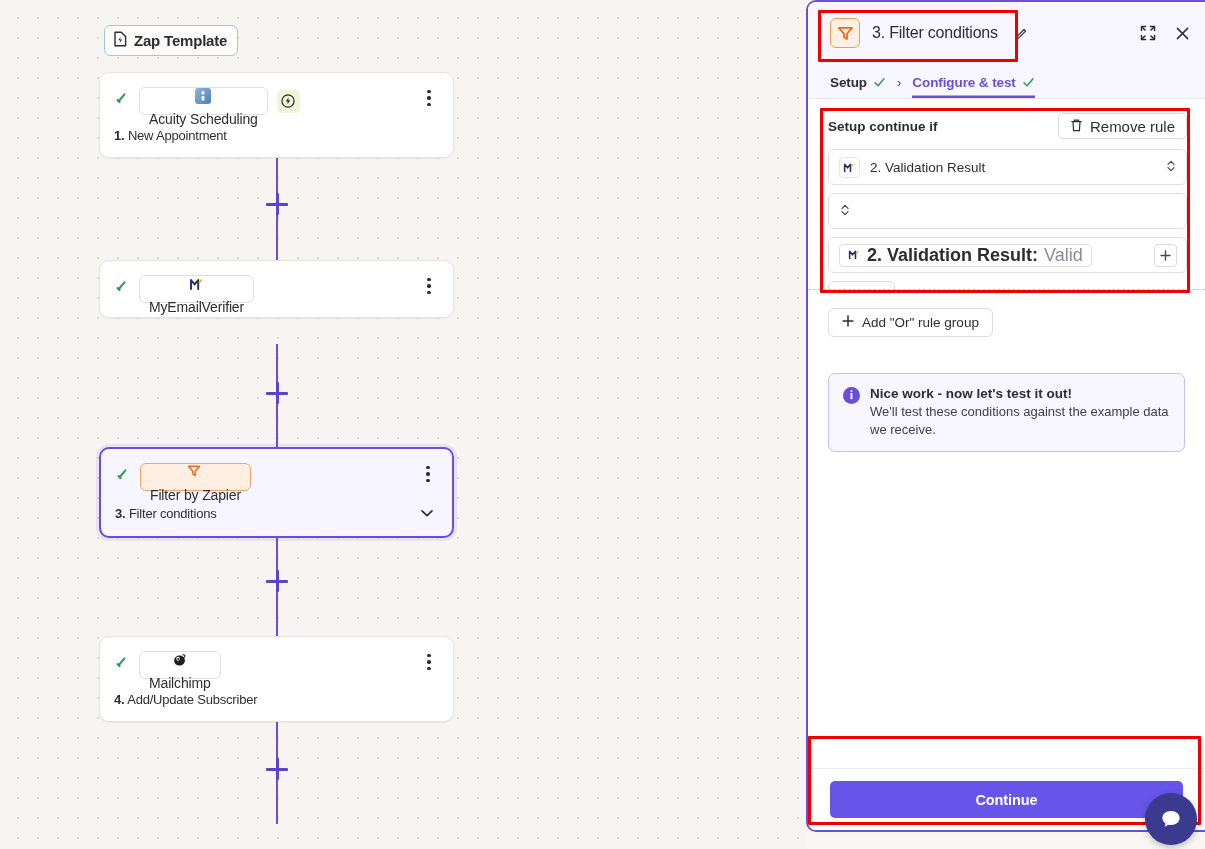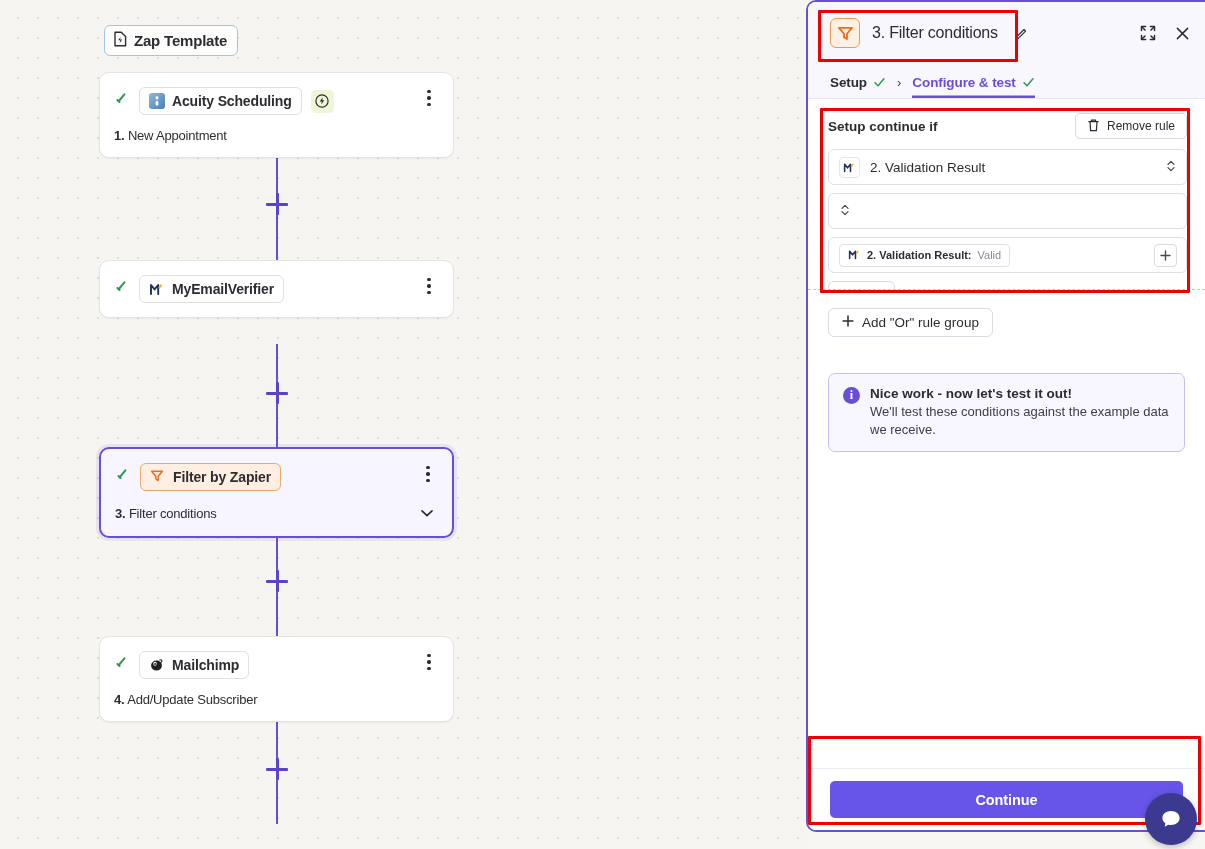--- a/index.html
+++ b/index.html
@@ -75,21 +75,21 @@
   }
   .check-mark::after {
     content: ""; position: absolute; left: 4px; top: 8px;
     width: 11px; height: 2px; background: #2d9a52;
     transform: rotate(-50deg); transform-origin: left center; border-radius: 1px;
   }
   .app-chip {
     display: inline-flex; align-items: center; gap: 7px;
     height: 28px; padding: 0 9px;
     background: #fff; border: 1px solid #e2e0dc; border-radius: 6px;
-    font-size: 14px; font-weight: bold; color: #2e2c31; letter-spacing: -.15px;
+    font-size: 14px; font-weight: normal; color: #2e2c31; letter-spacing: -.15px; flex-direction: column;
   }
   .app-chip.filter-chip {
     background: #ffefe2; border: 1px solid #f0a868; color: #2e2c31;
   }
   .instant-badge {
     width: 23px; height: 23px; border-radius: 5px;
     background: #eef6d7; display: flex; align-items: center; justify-content: center;
   }
   .kebab {
     position: absolute; right: 0; top: 2px;
@@ -163,38 +163,38 @@
   }
   .rules-head {
     display: flex; align-items: center; justify-content: space-between;
     margin-bottom: 10px;
   }
   .only-continue { font-size: 13.5px; font-weight: bold; color: #2e2c31; }
   .remove-rule {
     display: inline-flex; align-items: center; gap: 7px;
     height: 26px; padding: 0 11px;
     border: 1px solid #dcdae2; border-radius: 5px; background: #fff;
-    font-size: 12px; color: #2e2c31; cursor: pointer;
+    font-size: 15px; color: #2e2c31; cursor: pointer;
   }
   .field {
     height: 36px; border: 1px solid #e0dee6; border-radius: 6px;
     background: #fff; display: flex; align-items: center;
     padding: 0 9px 0 10px; margin-bottom: 8px;
     font-size: 13.5px; color: #2e2c31; cursor: pointer;
   }
   .field .fv { flex: 1; display: flex; align-items: center; gap: 10px; }
   .field-icon-box {
     width: 21px; height: 21px; border: 1px solid #e6e4ec; border-radius: 4px;
     background: #fff; display: flex; align-items: center; justify-content: center; flex: none;
   }
   .token {
     display: inline-flex; align-items: center; gap: 6px;
     height: 23px; padding: 0 8px;
     background: #fff; border: 1px solid #e0dee6; border-radius: 4px;
-    font-size: 11px; color: #2e2c31;
+    font-size: 18px; color: #2e2c31;
   }
   .token b { font-weight: bold; }
   .token .tval { color: #8d8a97; }
   .plus-box {
     width: 23px; height: 23px; border: 1px solid #dcdae2; border-radius: 4px;
     display: flex; align-items: center; justify-content: center;
     font-size: 14px; color: #4a4852; background: #fff; cursor: pointer; flex: none;
   }
   .and-btn {
     display: inline-flex; align-items: center; gap: 7px;

